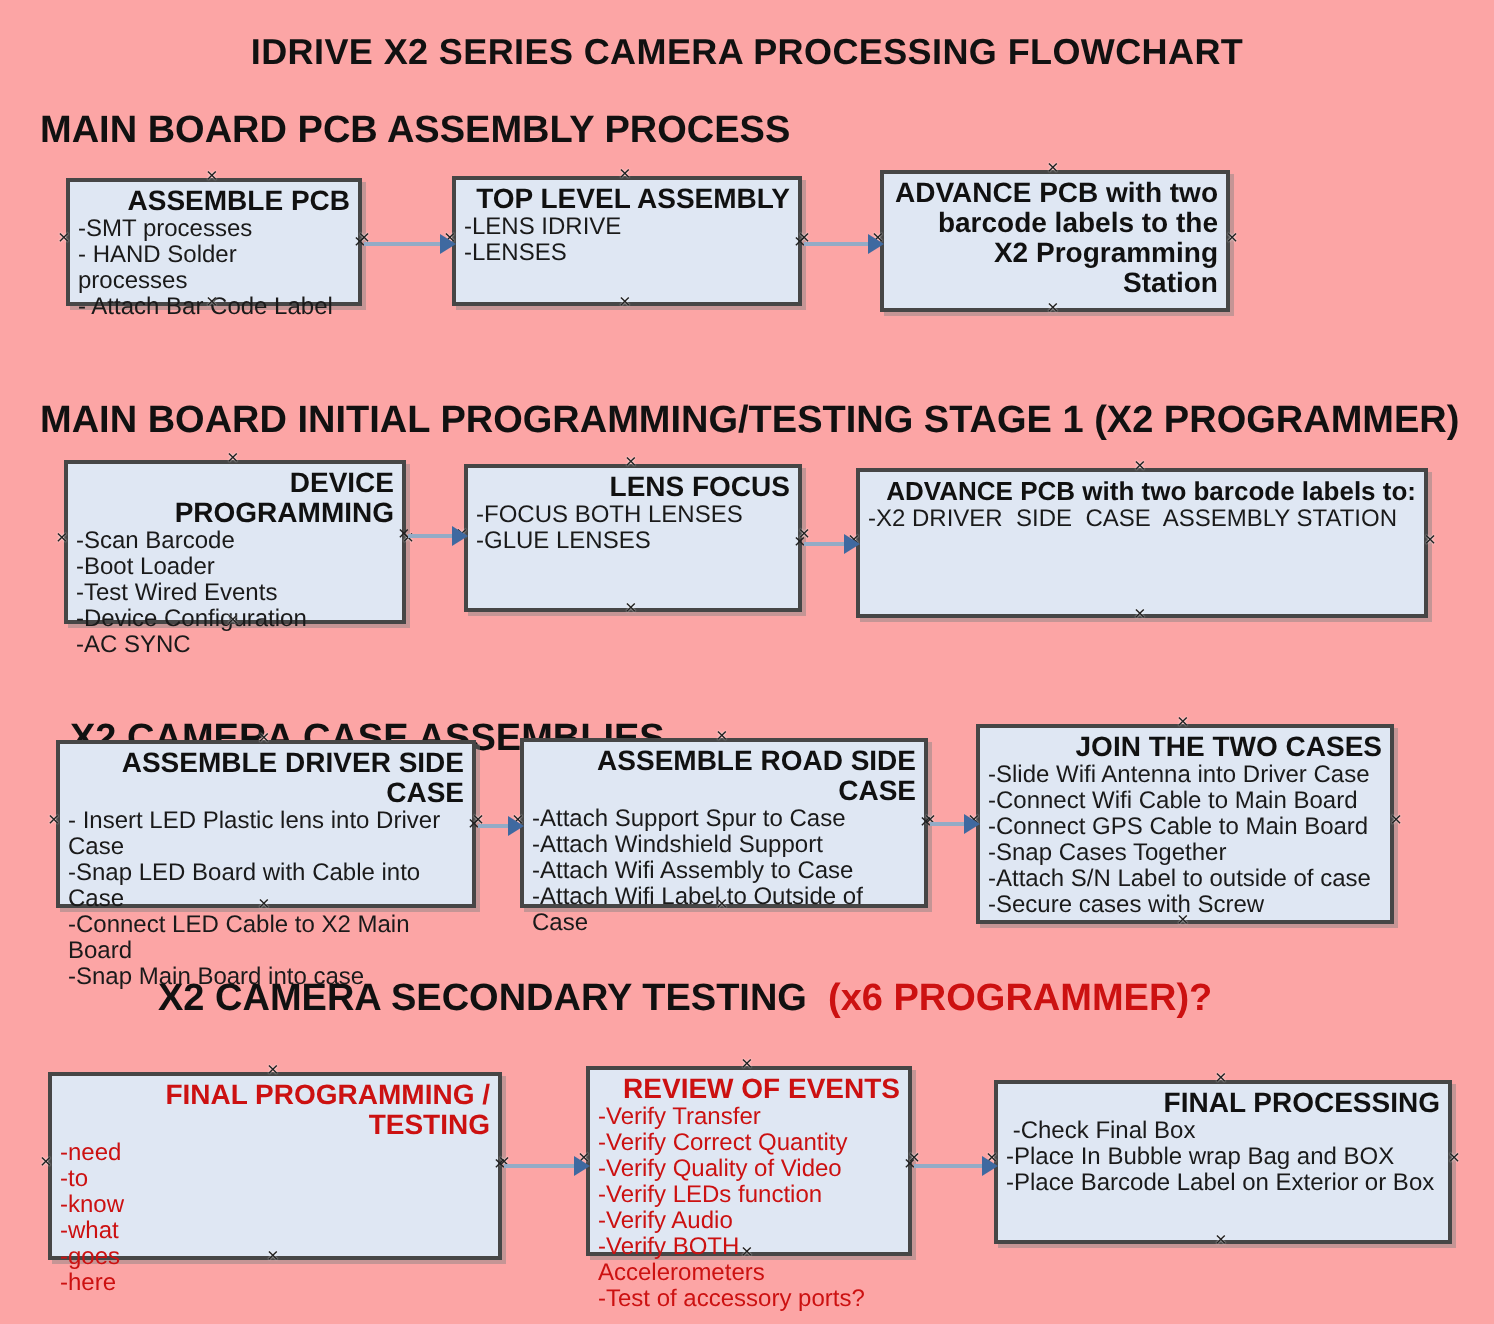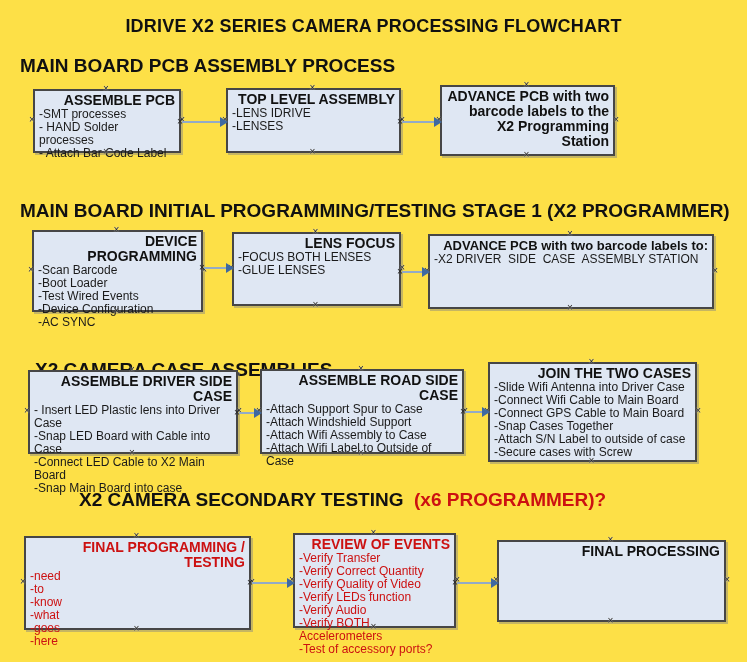--- a/index.html
+++ b/index.html
@@ -5,21 +5,21 @@
   :root{
     --box-fill:#dfe7f3;
     --box-border:#464646;
     --accent-red:#cc1111;
     --arrow-line:#93abc6;
     --arrow-head:#3f69a0;
     --text-dark:#141414;
   }
   html,body{margin:0;padding:0;background:#fff;}
   .canvas{
-    position:relative;width:747px;height:662px;background:#fde047;
+    position:relative;width:747px;height:662px;background:#fca5a5;
     font-family:"Liberation Sans", sans-serif;color:var(--text-dark);overflow:hidden;
   }
   .page-title{
     position:absolute;top:16px;left:0;width:747px;text-align:center;
     font-size:18px;font-weight:700;letter-spacing:.2px;color:#111;
   }
   .section-header{
     position:absolute;font-size:19px;font-weight:700;color:#111;white-space:pre;
   }
   #h1{left:20px;top:55px;}
@@ -227,20 +227,25 @@
         <div class="box-item">-Verify BOTH Accelerometers</div>
         <div class="box-item">-Test of accessory ports?</div>
       </div>
   <span class="h ht">×</span>
       <span class="h hb">×</span>
       <span class="h hl">×</span>
       <span class="h hr">×</span>
     </div>
   <div class="box" id="s4b3">
     <div class="box-title">FINAL PROCESSING</div>
+    <div class="box-items">
+        <div class="box-item"> -Check Final Box</div>
+        <div class="box-item">-Place In Bubble wrap Bag and BOX</div>
+        <div class="box-item">-Place Barcode Label on Exterior or Box</div>
+      </div>
   <span class="h ht">×</span>
       <span class="h hb">×</span>
       <span class="h hl">×</span>
       <span class="h hr">×</span>
     </div>
 
   <div class="arrow" id="a1">
       <span class="ax">×</span>
       <span class="aline"></span>
       <span class="ahead"></span>

